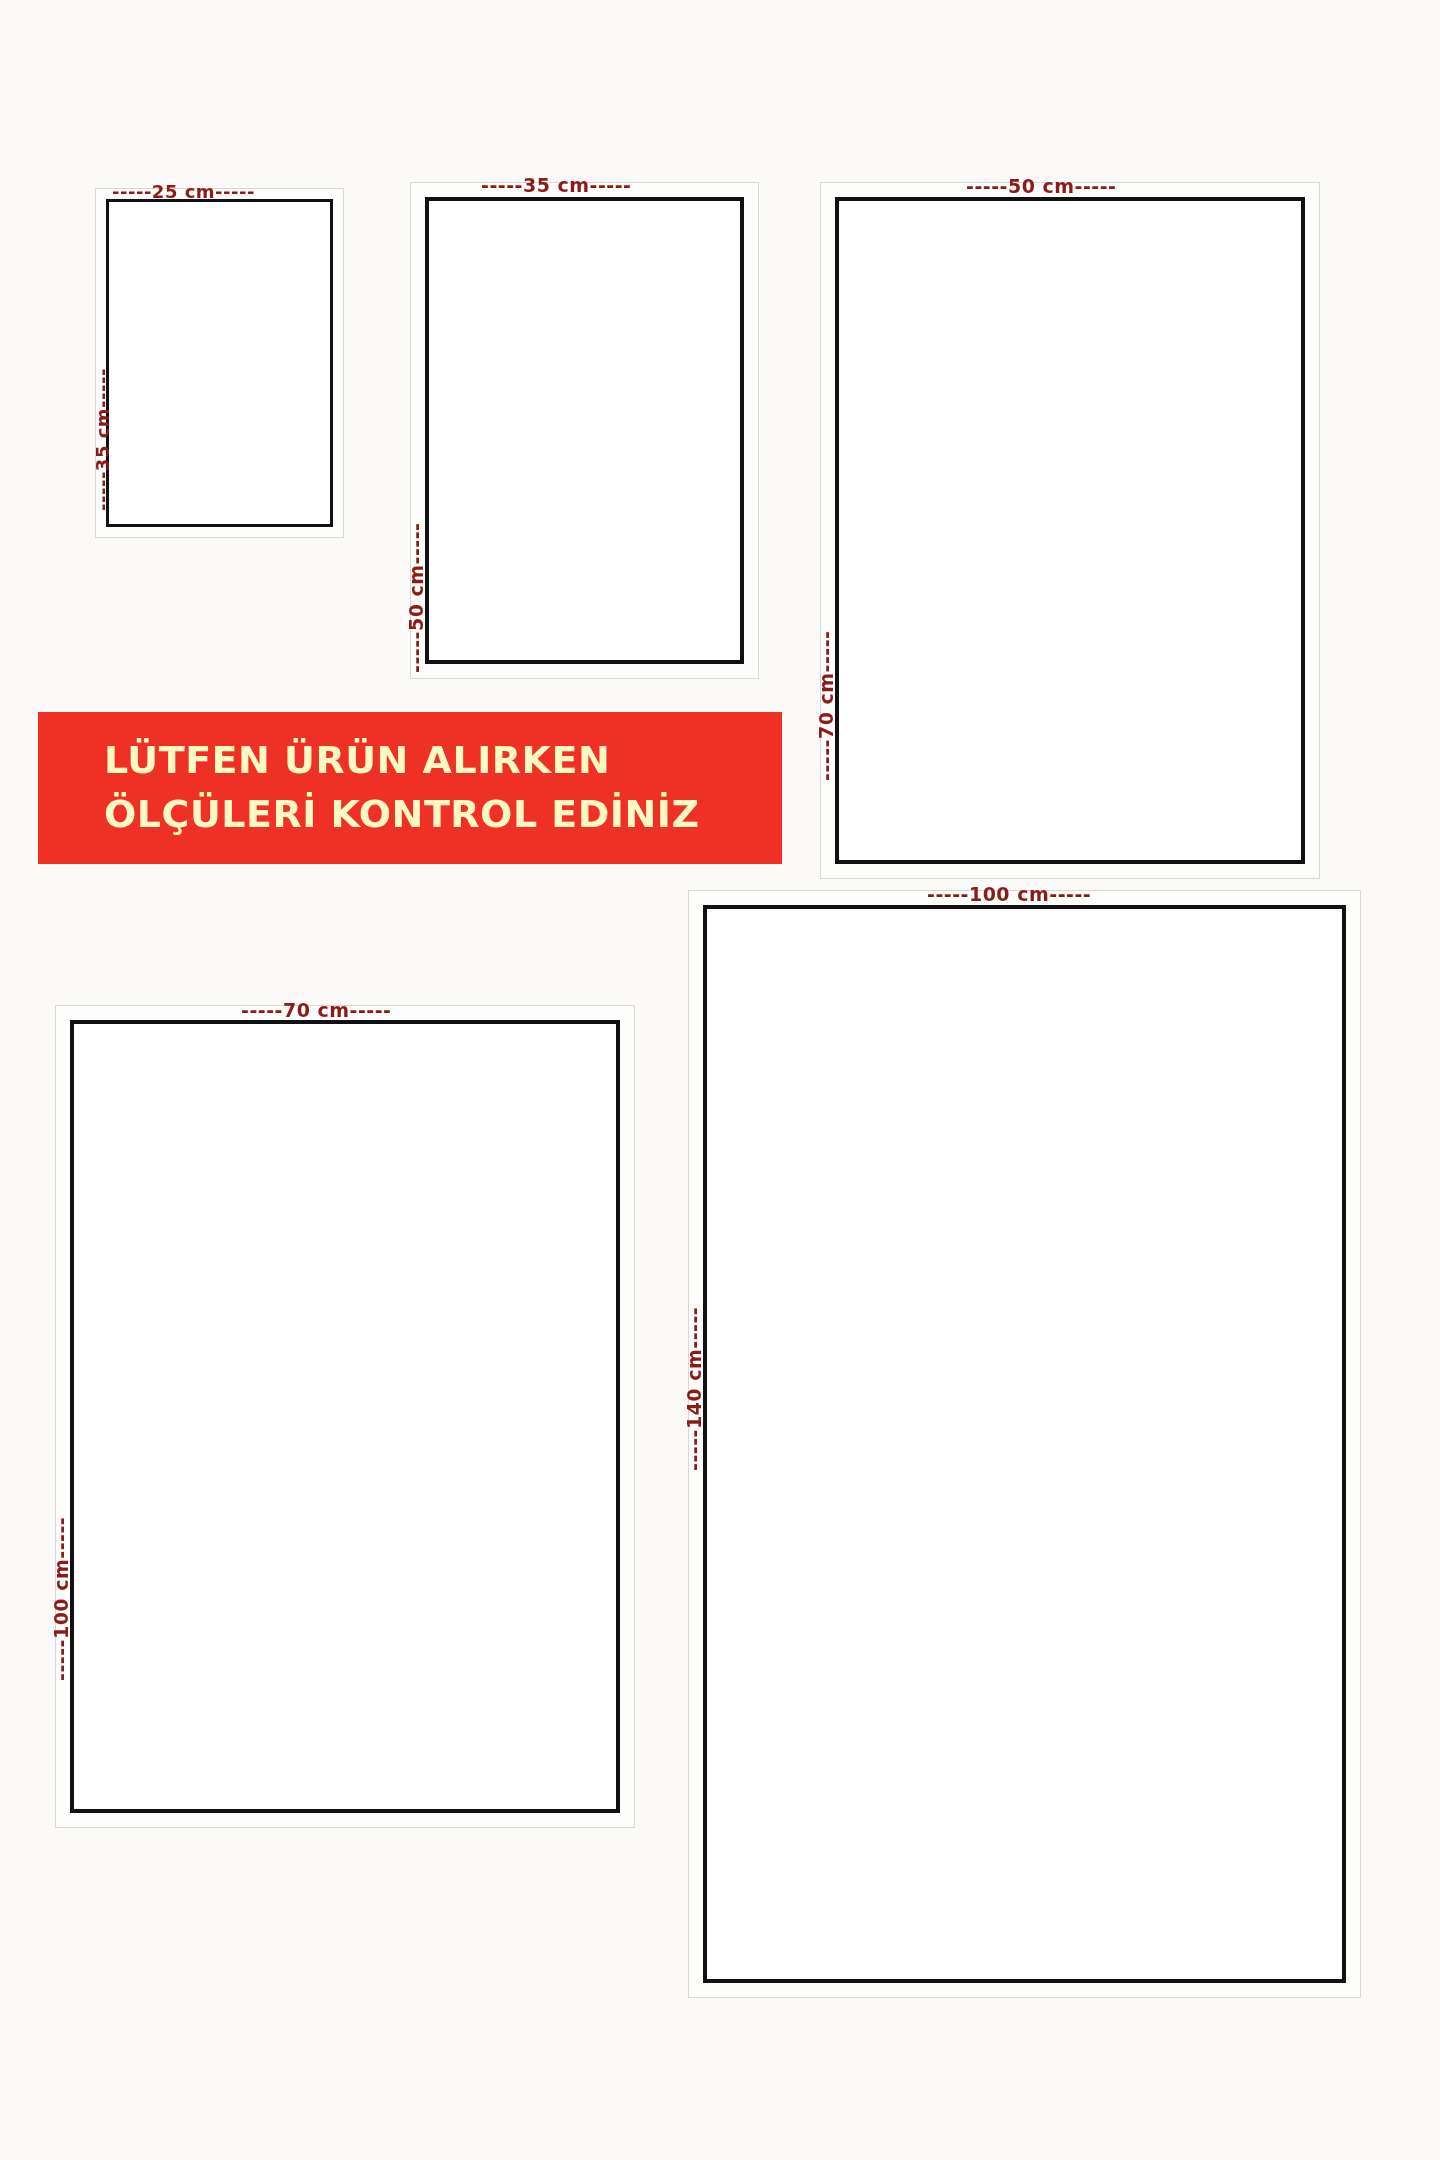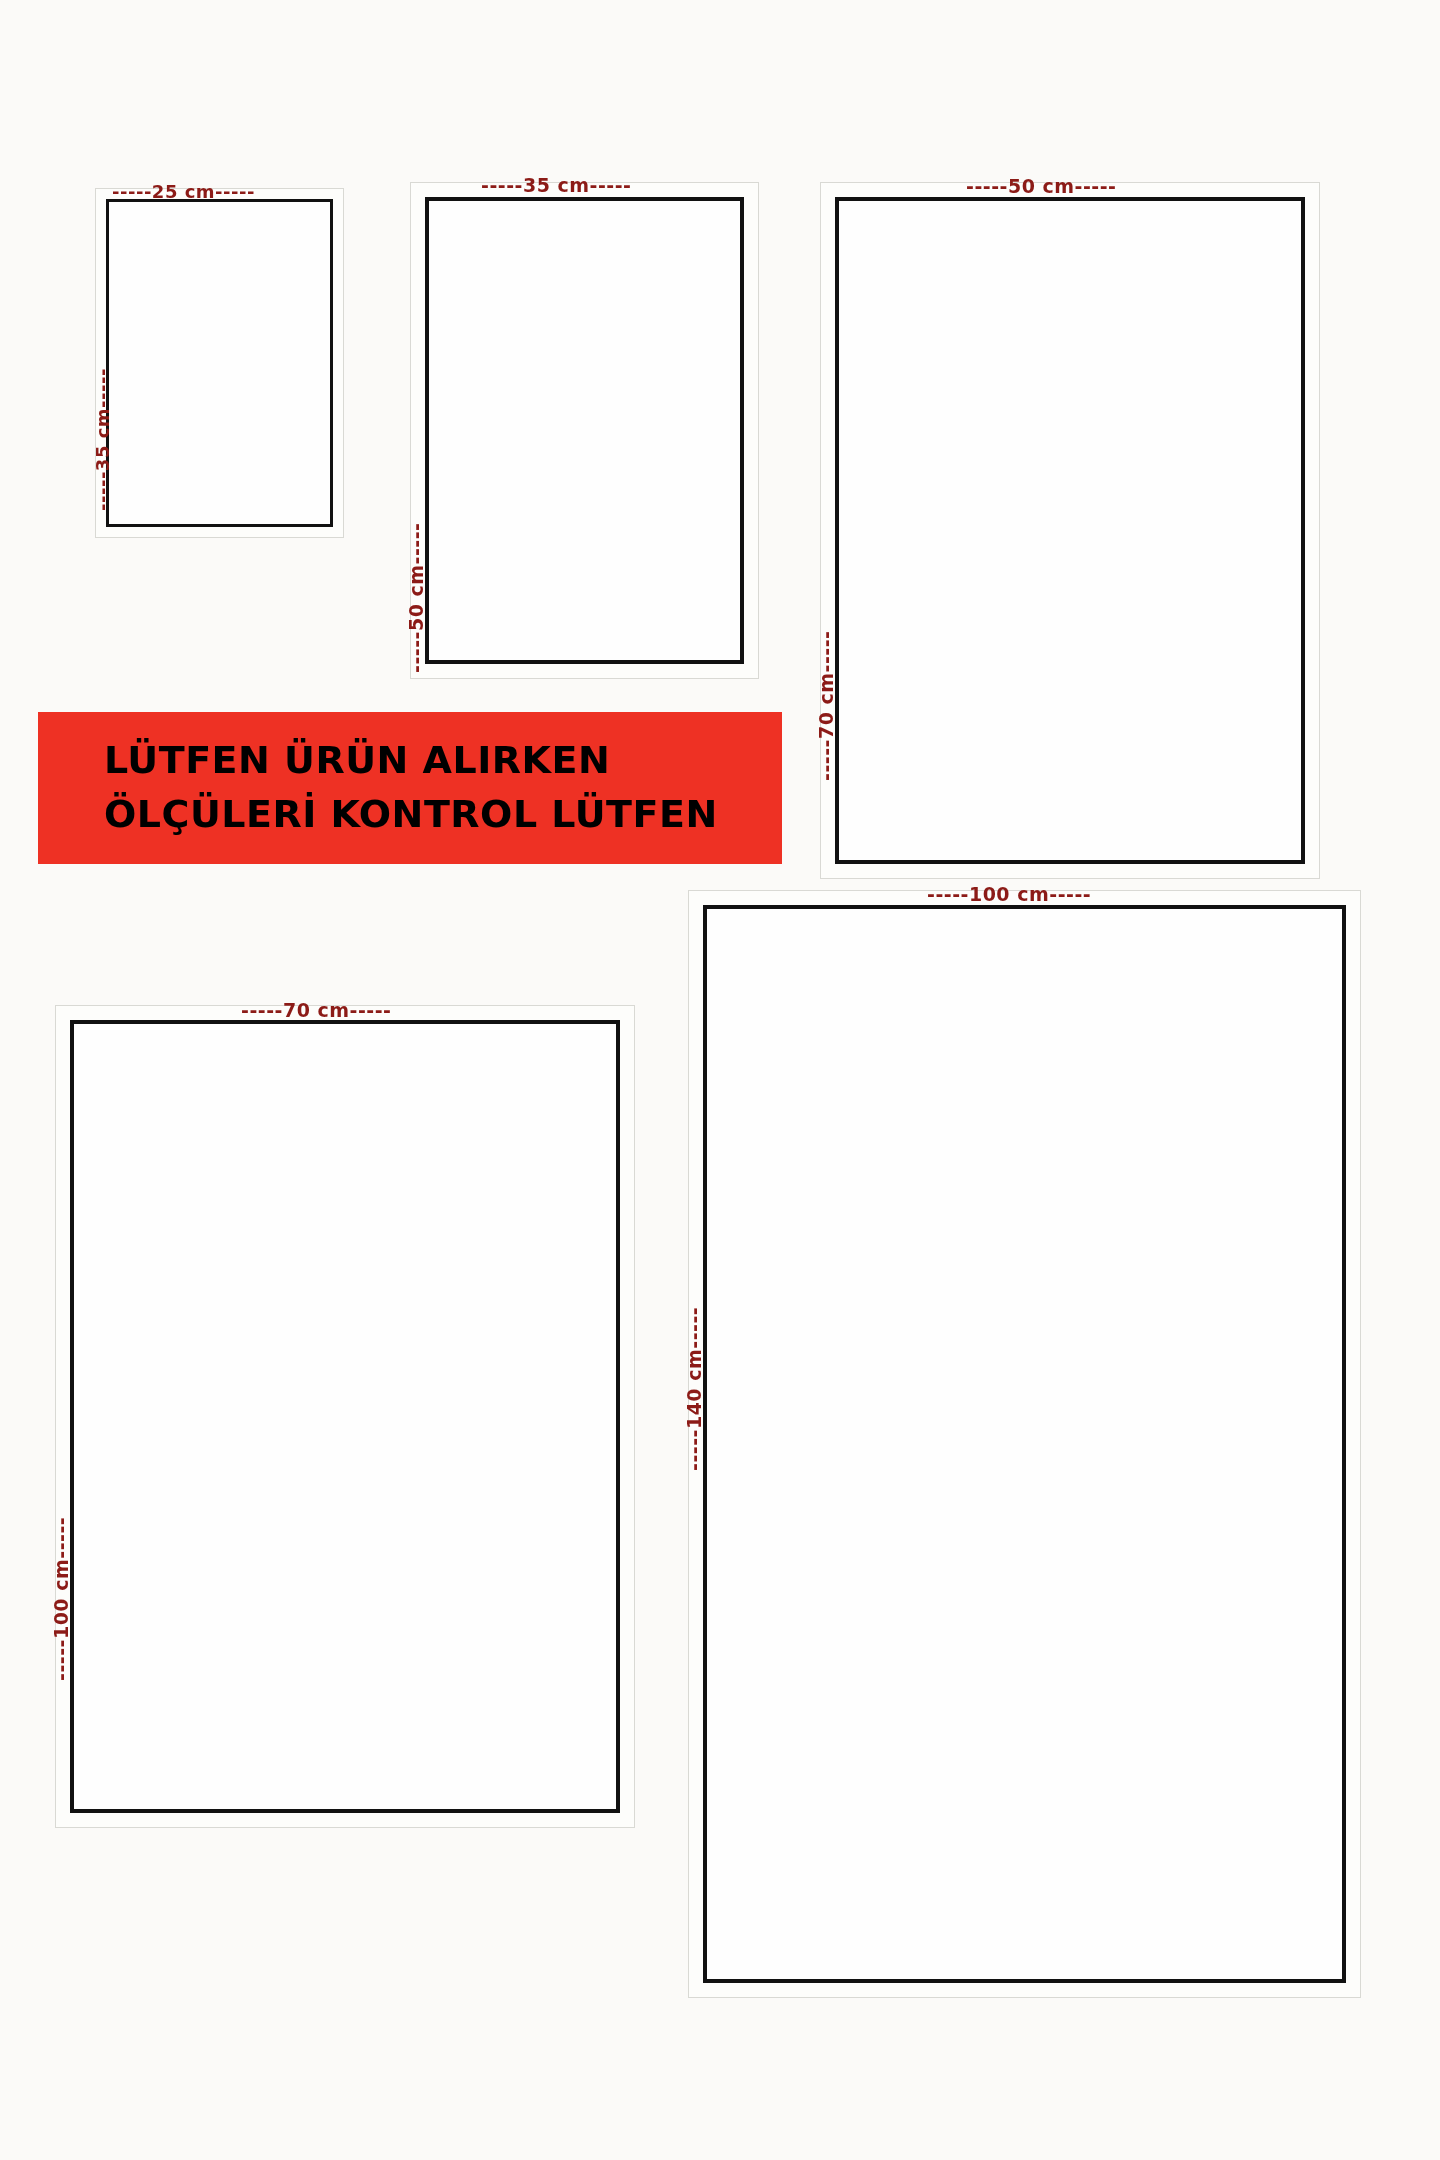--- a/index.html
+++ b/index.html
@@ -73,21 +73,21 @@
     width: 744px;
     height: 152px;
     background: #ee3124;
     display: flex;
     flex-direction: column;
     justify-content: center;
     padding-left: 66px;
     box-sizing: border-box;
   }
   #warning-banner .line {
-    color: #000000;
+    color: #fef9c3;
     font-family: "DejaVu Sans", sans-serif;
     font-weight: bold;
     font-size: 38px;
     line-height: 1.42;
     letter-spacing: 0.5px;
   }
 </style>
 </head>
 <body>
 
@@ -106,21 +106,21 @@
   </div>
 
   <div class="frame" style="left:820px; top:182px; width:500px; height:697px;">
     <div class="inner"></div>
     <div class="dim" style="left:145px; top:-8px;">-----50 cm-----</div>
     <div class="dim vert" style="left:-6px; top:598px;">-----70 cm-----</div>
   </div>
 
   <div id="warning-banner">
     <div class="line">LÜTFEN ÜRÜN ALIRKEN</div>
-    <div class="line">ÖLÇÜLERİ KONTROL LÜTFEN</div>
+    <div class="line">ÖLÇÜLERİ KONTROL EDİNİZ</div>
   </div>
 
   <div class="frame" style="left:55px; top:1005px; width:580px; height:823px;">
     <div class="inner"></div>
     <div class="dim" style="left:185px; top:-7px;">-----70 cm-----</div>
     <div class="dim vert" style="left:-6px; top:675px;">-----100 cm-----</div>
   </div>
 
   <div class="frame" style="left:688px; top:890px; width:673px; height:1108px;">
     <div class="inner"></div>

